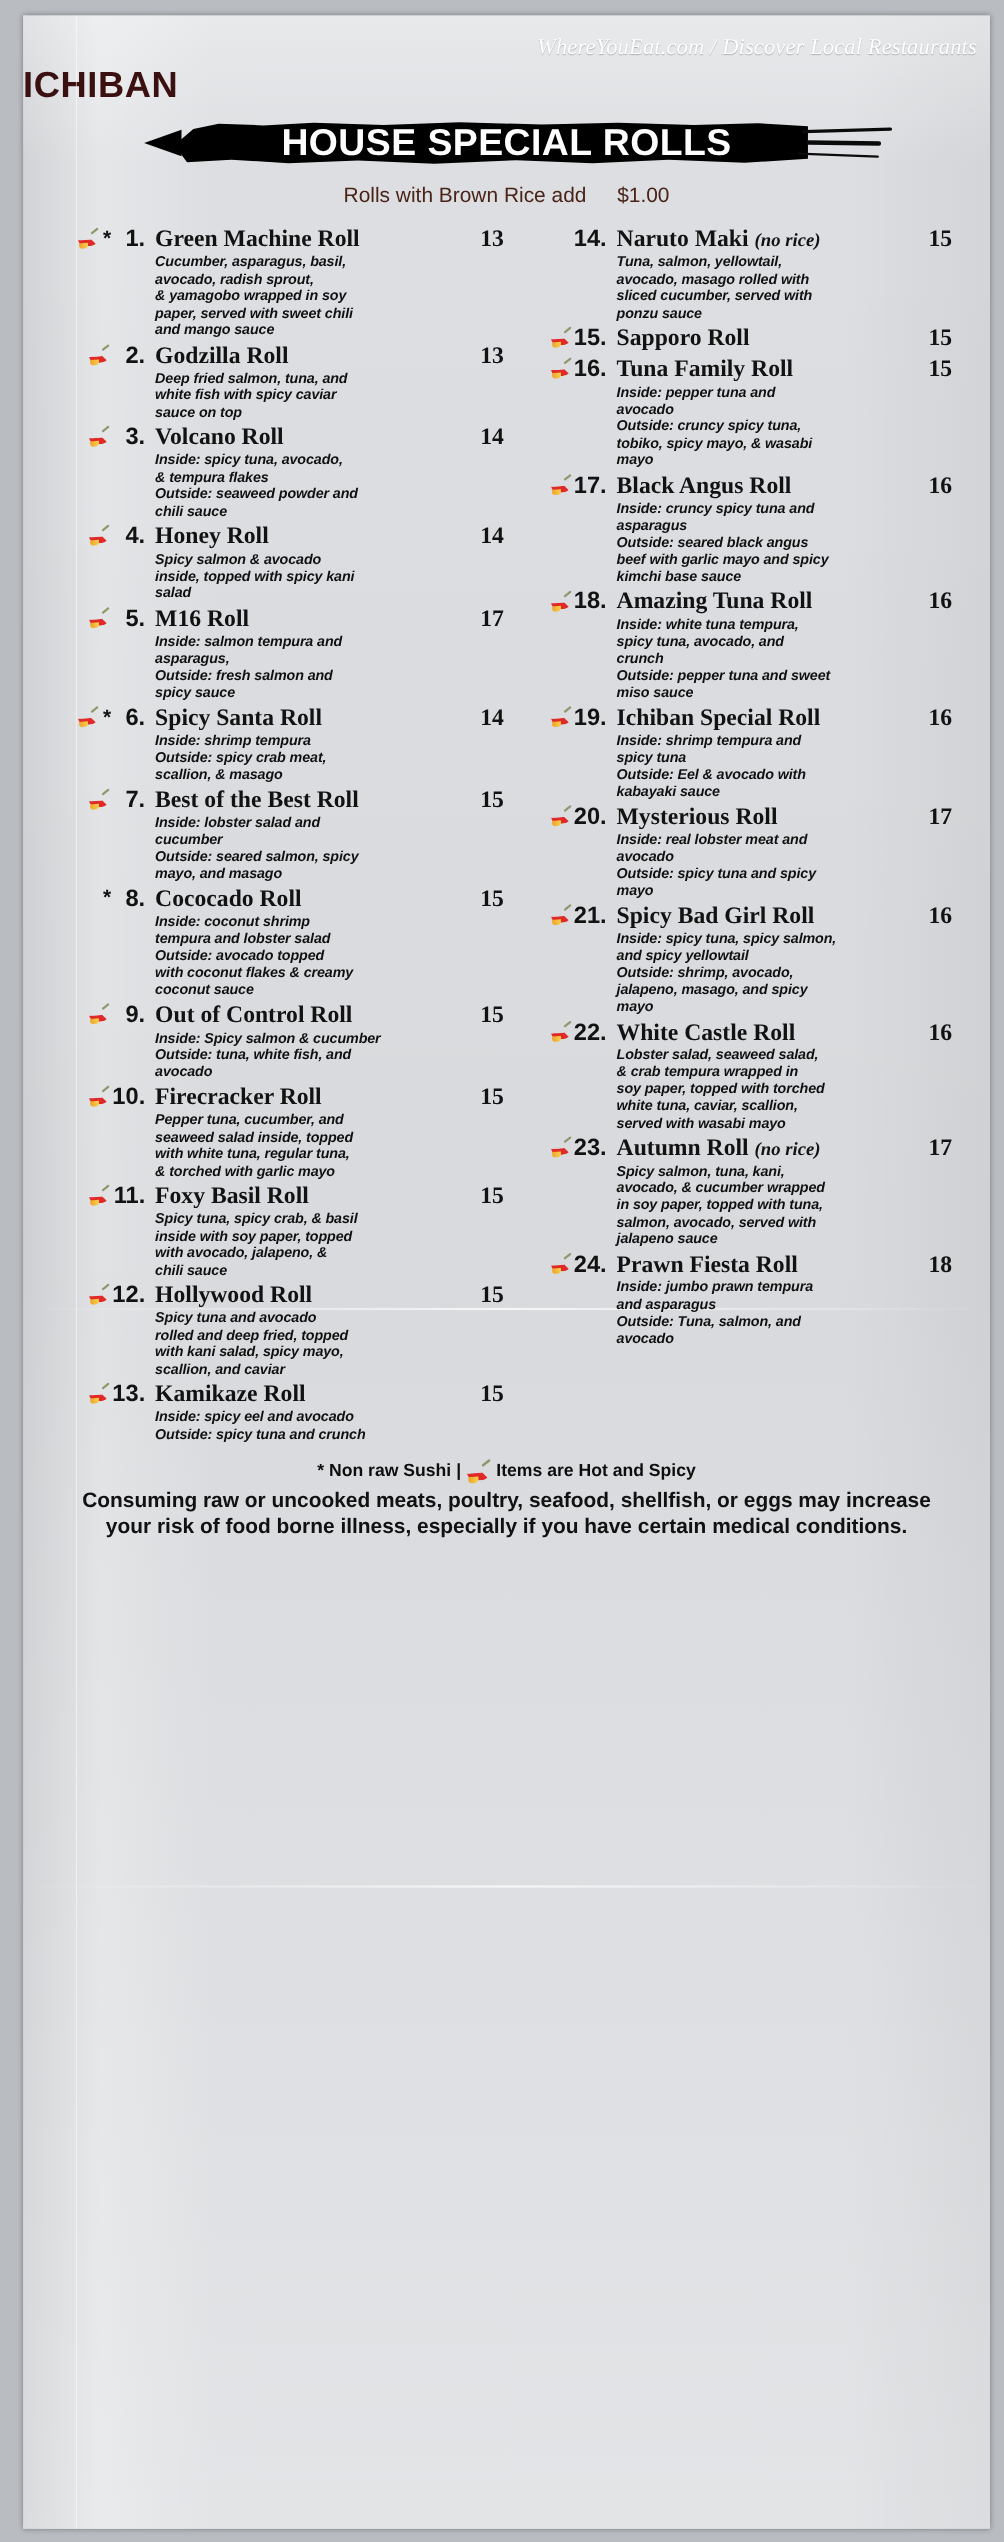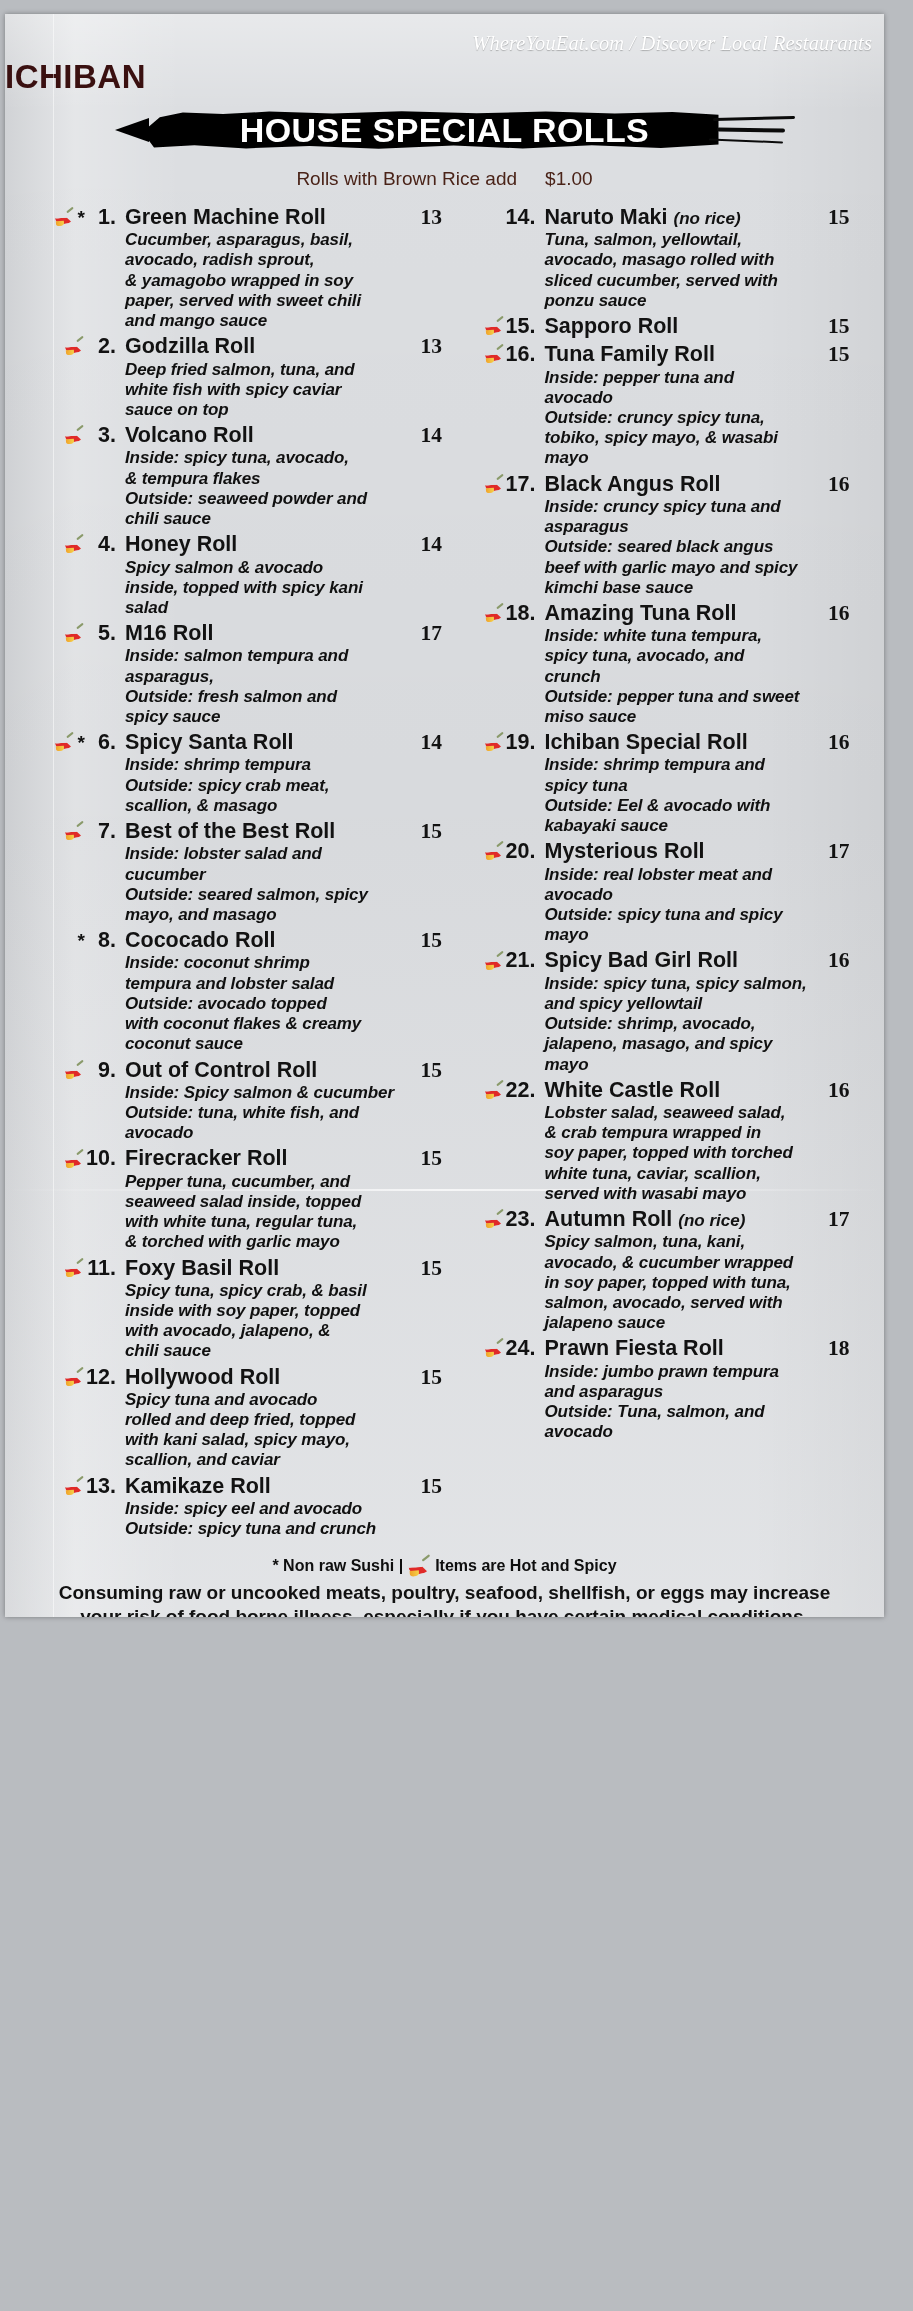--- a/index.html
+++ b/index.html
@@ -7,24 +7,24 @@
   body {
     width: 913px;
     height: 2311px;
     background: #b9bcc0;
     font-family: "Liberation Sans", sans-serif;
     overflow: hidden;
   }
 
   .menu-page {
     position: absolute;
-    left: 5px;
+    left: 21px;
     top: 14px;
     width: 879px;
-    height: 1603px;
+    height: 2285px;
     background: #dcdee1;
     background-image:
       linear-gradient(180deg, rgba(255,255,255,0.35) 0%, rgba(255,255,255,0.0) 6%, rgba(0,0,0,0.02) 50%, rgba(255,255,255,0.18) 100%),
       linear-gradient(90deg, rgba(0,0,0,0.05) 0%, rgba(255,255,255,0.25) 8%, rgba(255,255,255,0.0) 20%, rgba(255,255,255,0.0) 85%, rgba(0,0,0,0.045) 100%);
     box-shadow: 0 0 5px rgba(0,0,0,0.35);
     overflow: hidden;
   }
   
   .fold {
     position: absolute; left: 0; width: 100%; height: 2px;
@@ -143,34 +143,34 @@
     align-self: center;
     height: 26px;
   }
   .star { font-size: 19px; font-weight: bold; line-height: 1; color: #111; }
   .num {
     width: 40px;
     flex: 0 0 40px;
     text-align: right;
     padding-right: 9px;
   }
-  .name { flex: 1 1 auto; padding-right: 6px; white-space: nowrap; }
+  .name { flex: 1 1 auto; padding-right: 6px; white-space: nowrap; font-family: Liberation Serif, serif; }
   .name .norice {
     font-size: 17px;
     font-style: italic;
     font-weight: bold;
   }
   .price-col {
     flex: 0 0 auto;
     min-width: 26px;
     font-family: Liberation Serif, serif;
   }
   .desc {
     margin-left: 86px;
-    font-size: 17px;
+    font-size: 13px;
     font-style: italic;
     font-weight: bold;
     color: #101010;
     line-height: 1.19;
     letter-spacing: -0.1px;
   }
   .col.right .desc { margin-left: 86px; }
 
   
   .chili {

